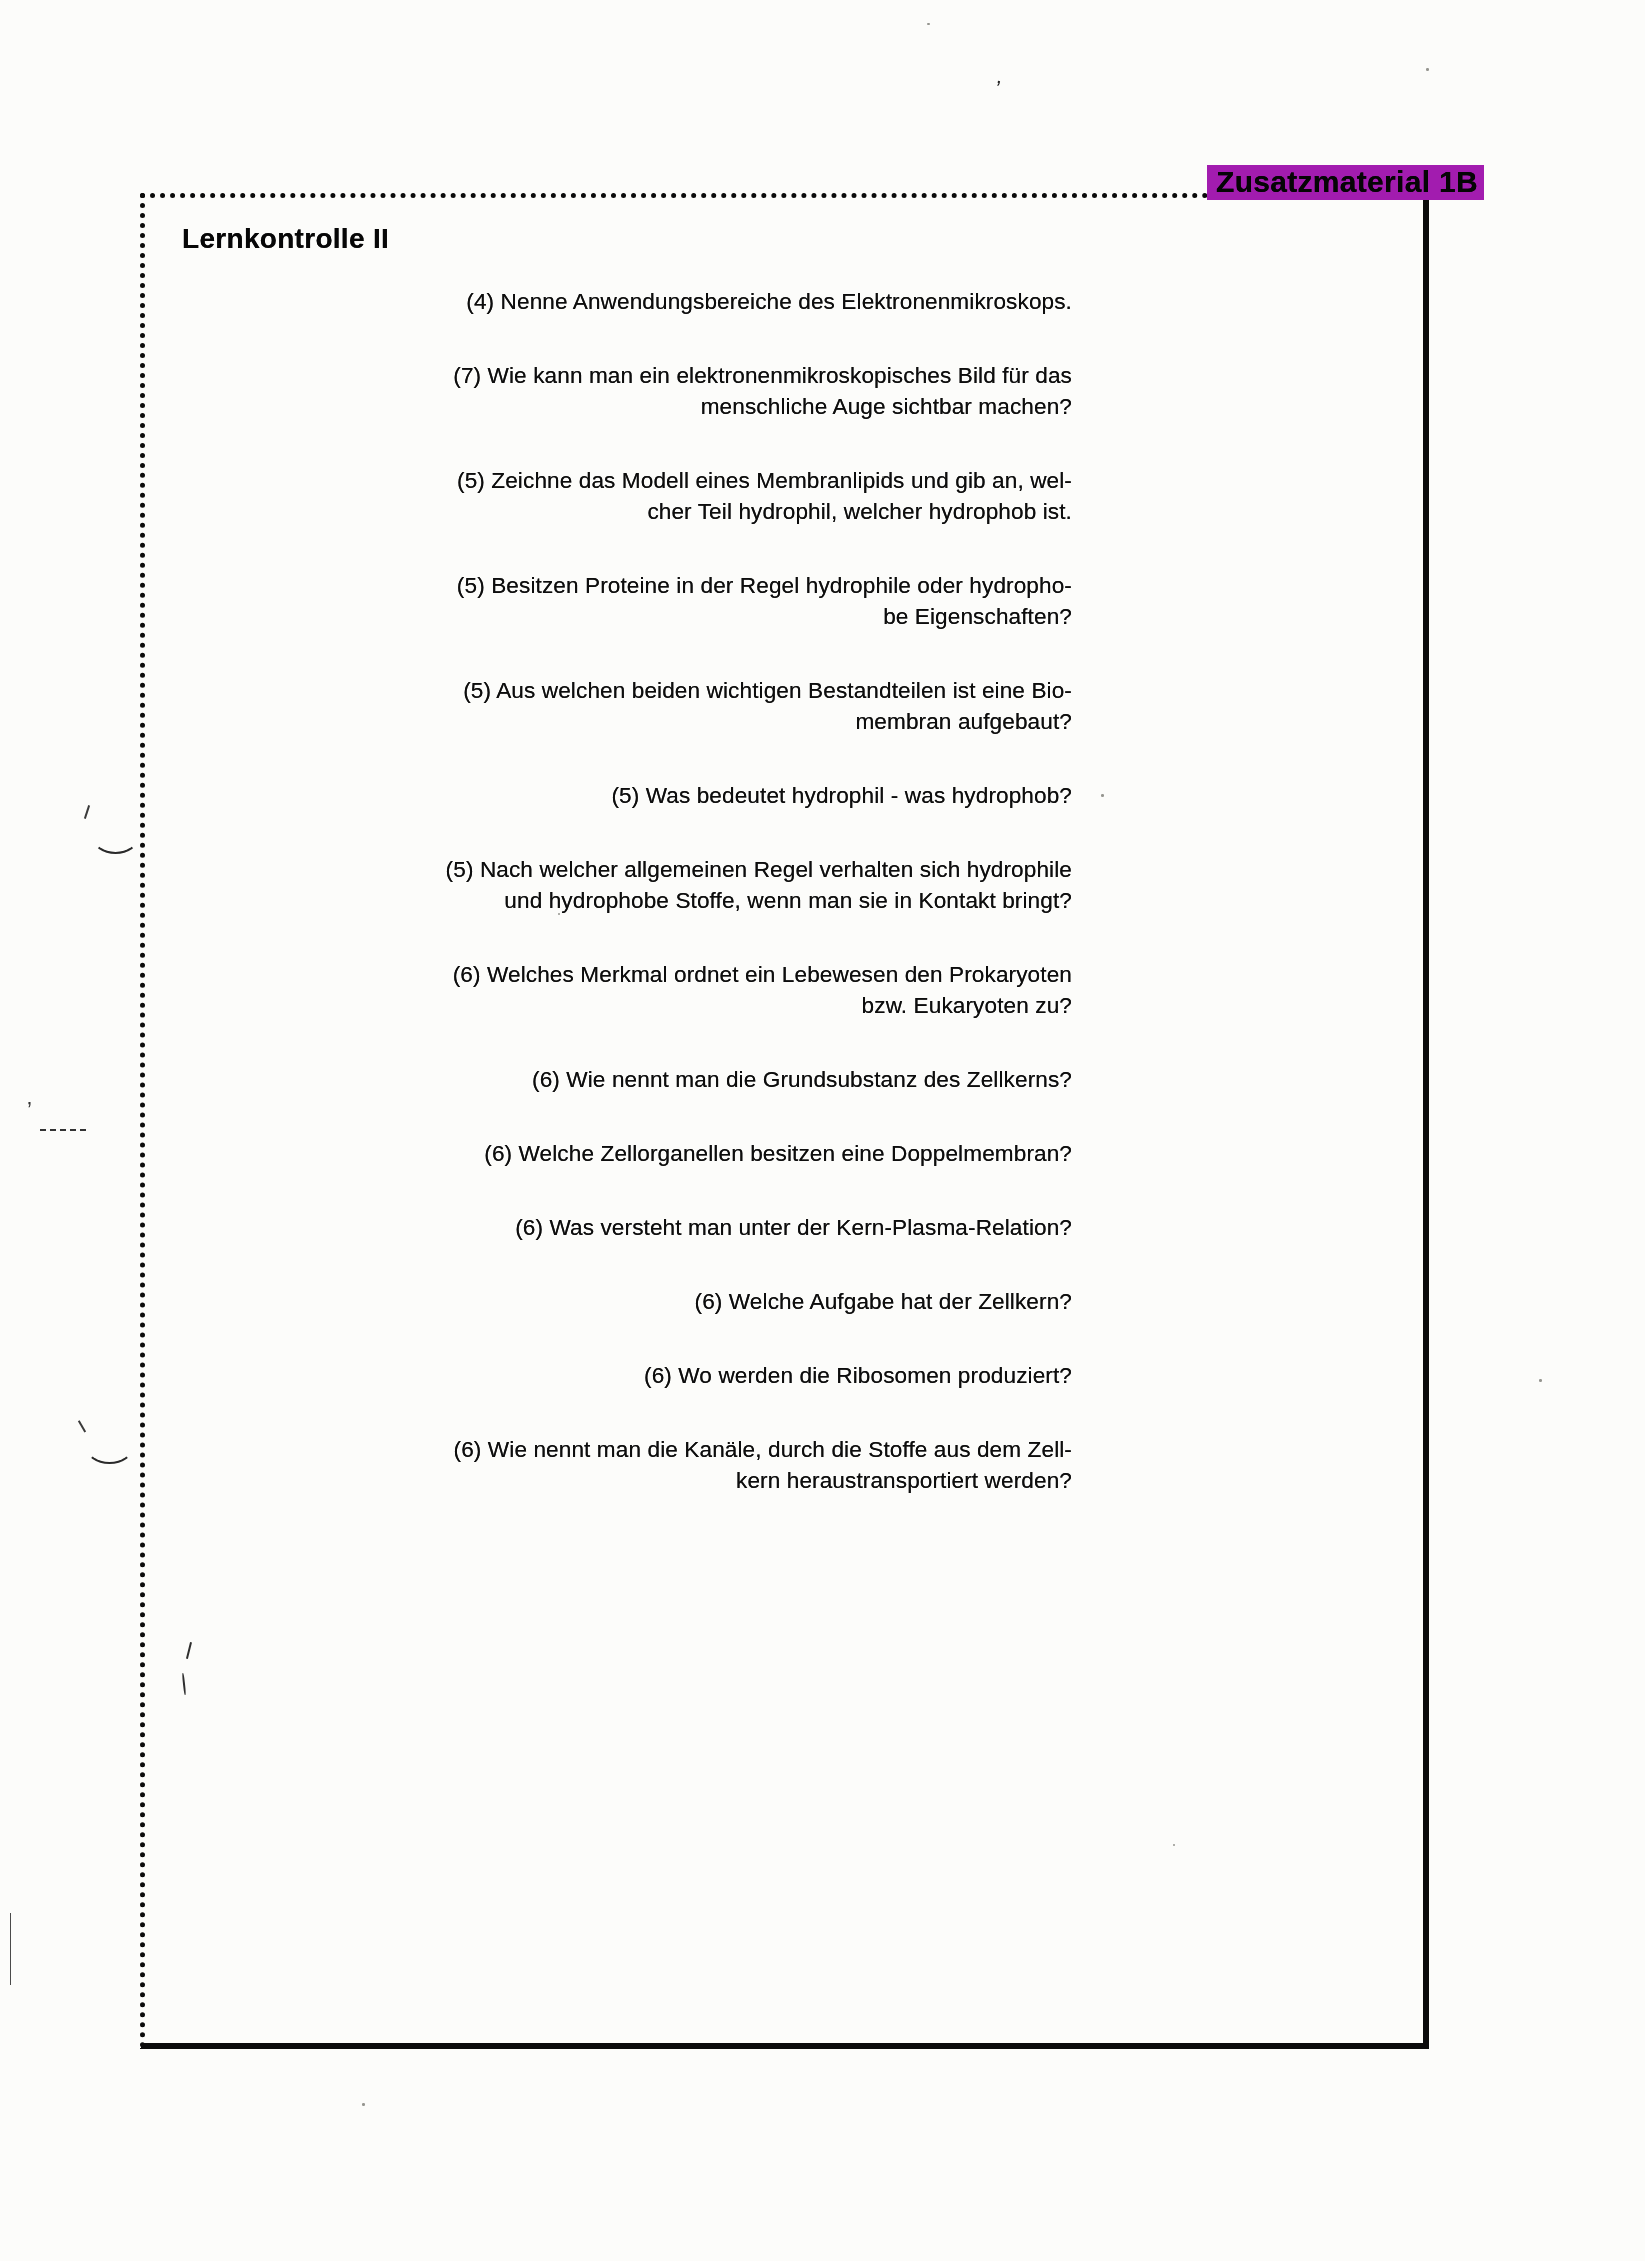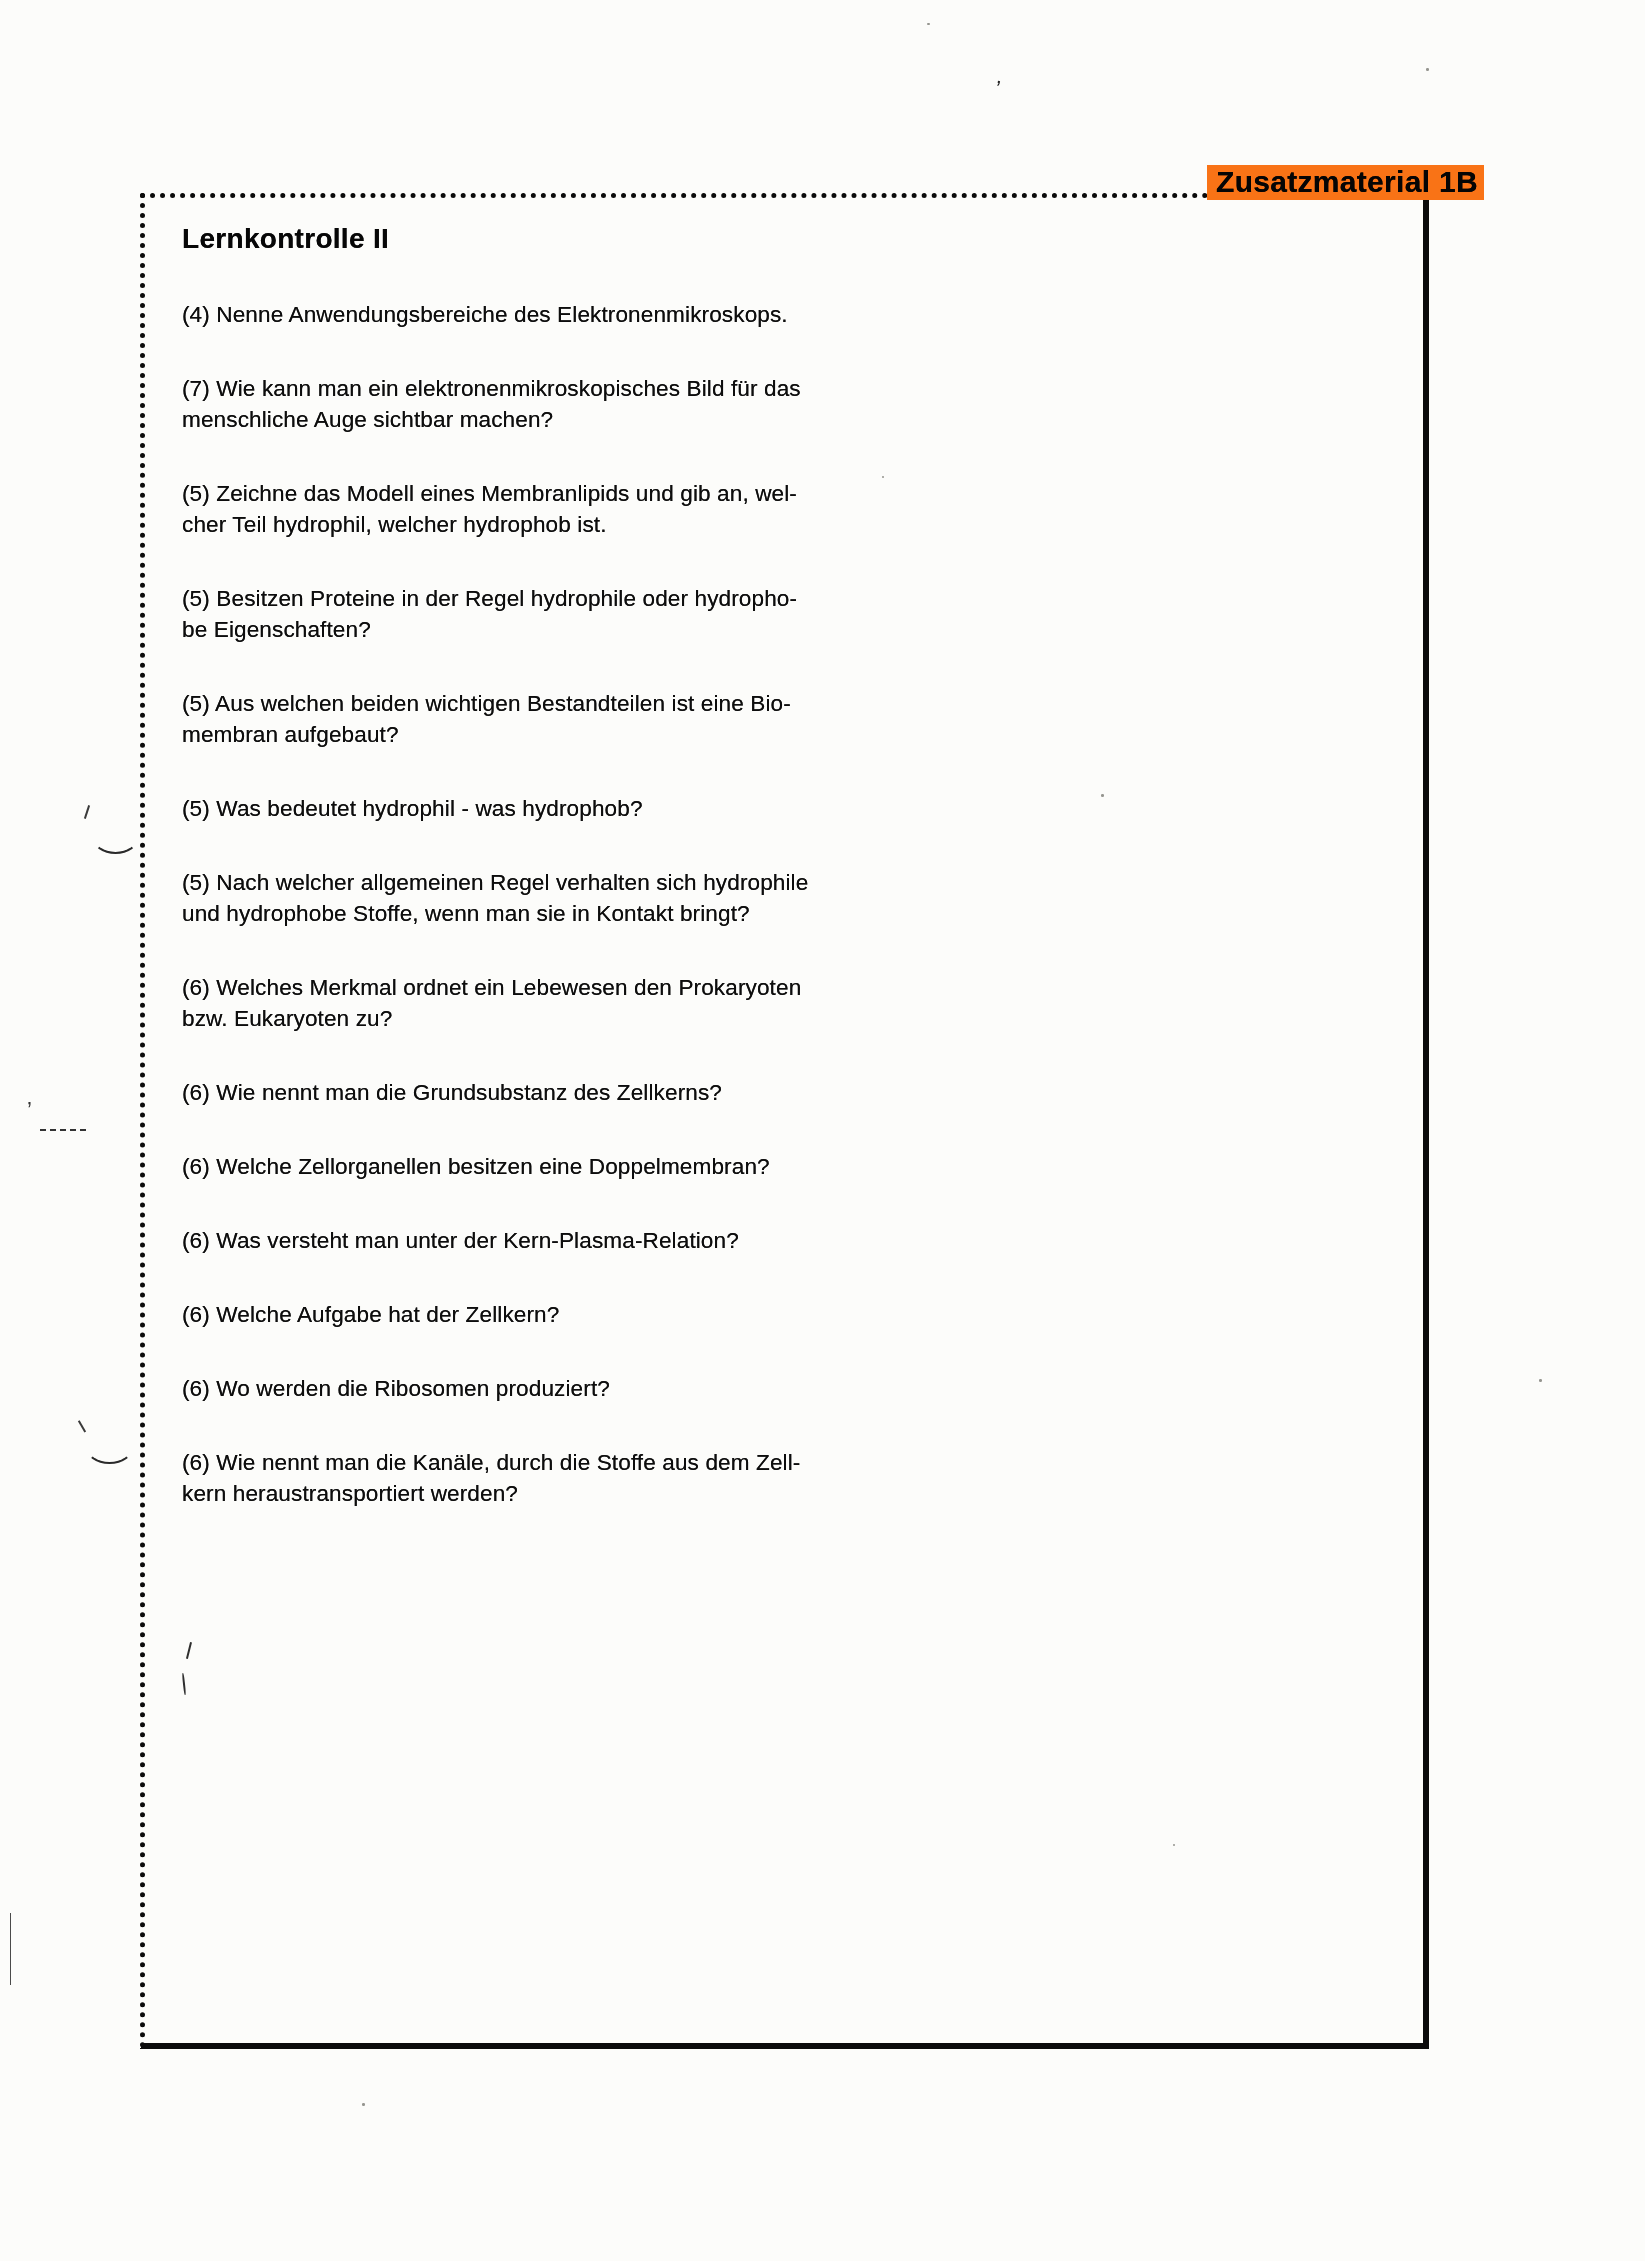--- a/index.html
+++ b/index.html
@@ -30,42 +30,43 @@
     border-bottom: 6.4px solid #0b0b0b;
     padding: 24.5px 26px 0 37px;
   }
 
   
   .header-label {
     position: absolute;
     left: 1207px;
     top: 165px;
     z-index: 3;
-    background: #f97316;
+    background: #a21caf;
     padding: 0 6.4px 1.3px 9px;
     font-size: 30px;
     font-weight: bold;
     letter-spacing: 0.3px;
     color: #050505;
     text-shadow: 0 0 0.6px rgba(0,0,0,0.85);
     white-space: nowrap;
   }
 
   .title {
     margin: 0;
     font-size: 28px;
     font-weight: bold;
     letter-spacing: 0.3px;
     color: #070707;
     text-shadow: 0 0 0.6px rgba(0,0,0,0.8);
   }
 
   .questions {
-    margin-top: 44px;
+    margin-top: 31px;
     width: 890px;
+    text-align: right;
   }
   .questions p {
     margin: 0 0 43px 0;
     font-size: 22.6px;
     line-height: 31px;
     white-space: pre-line;
     color: #0d0d0d;
     text-shadow: 0 0 0.5px rgba(0,0,0,0.75);
     letter-spacing: 0.1px;
   }

